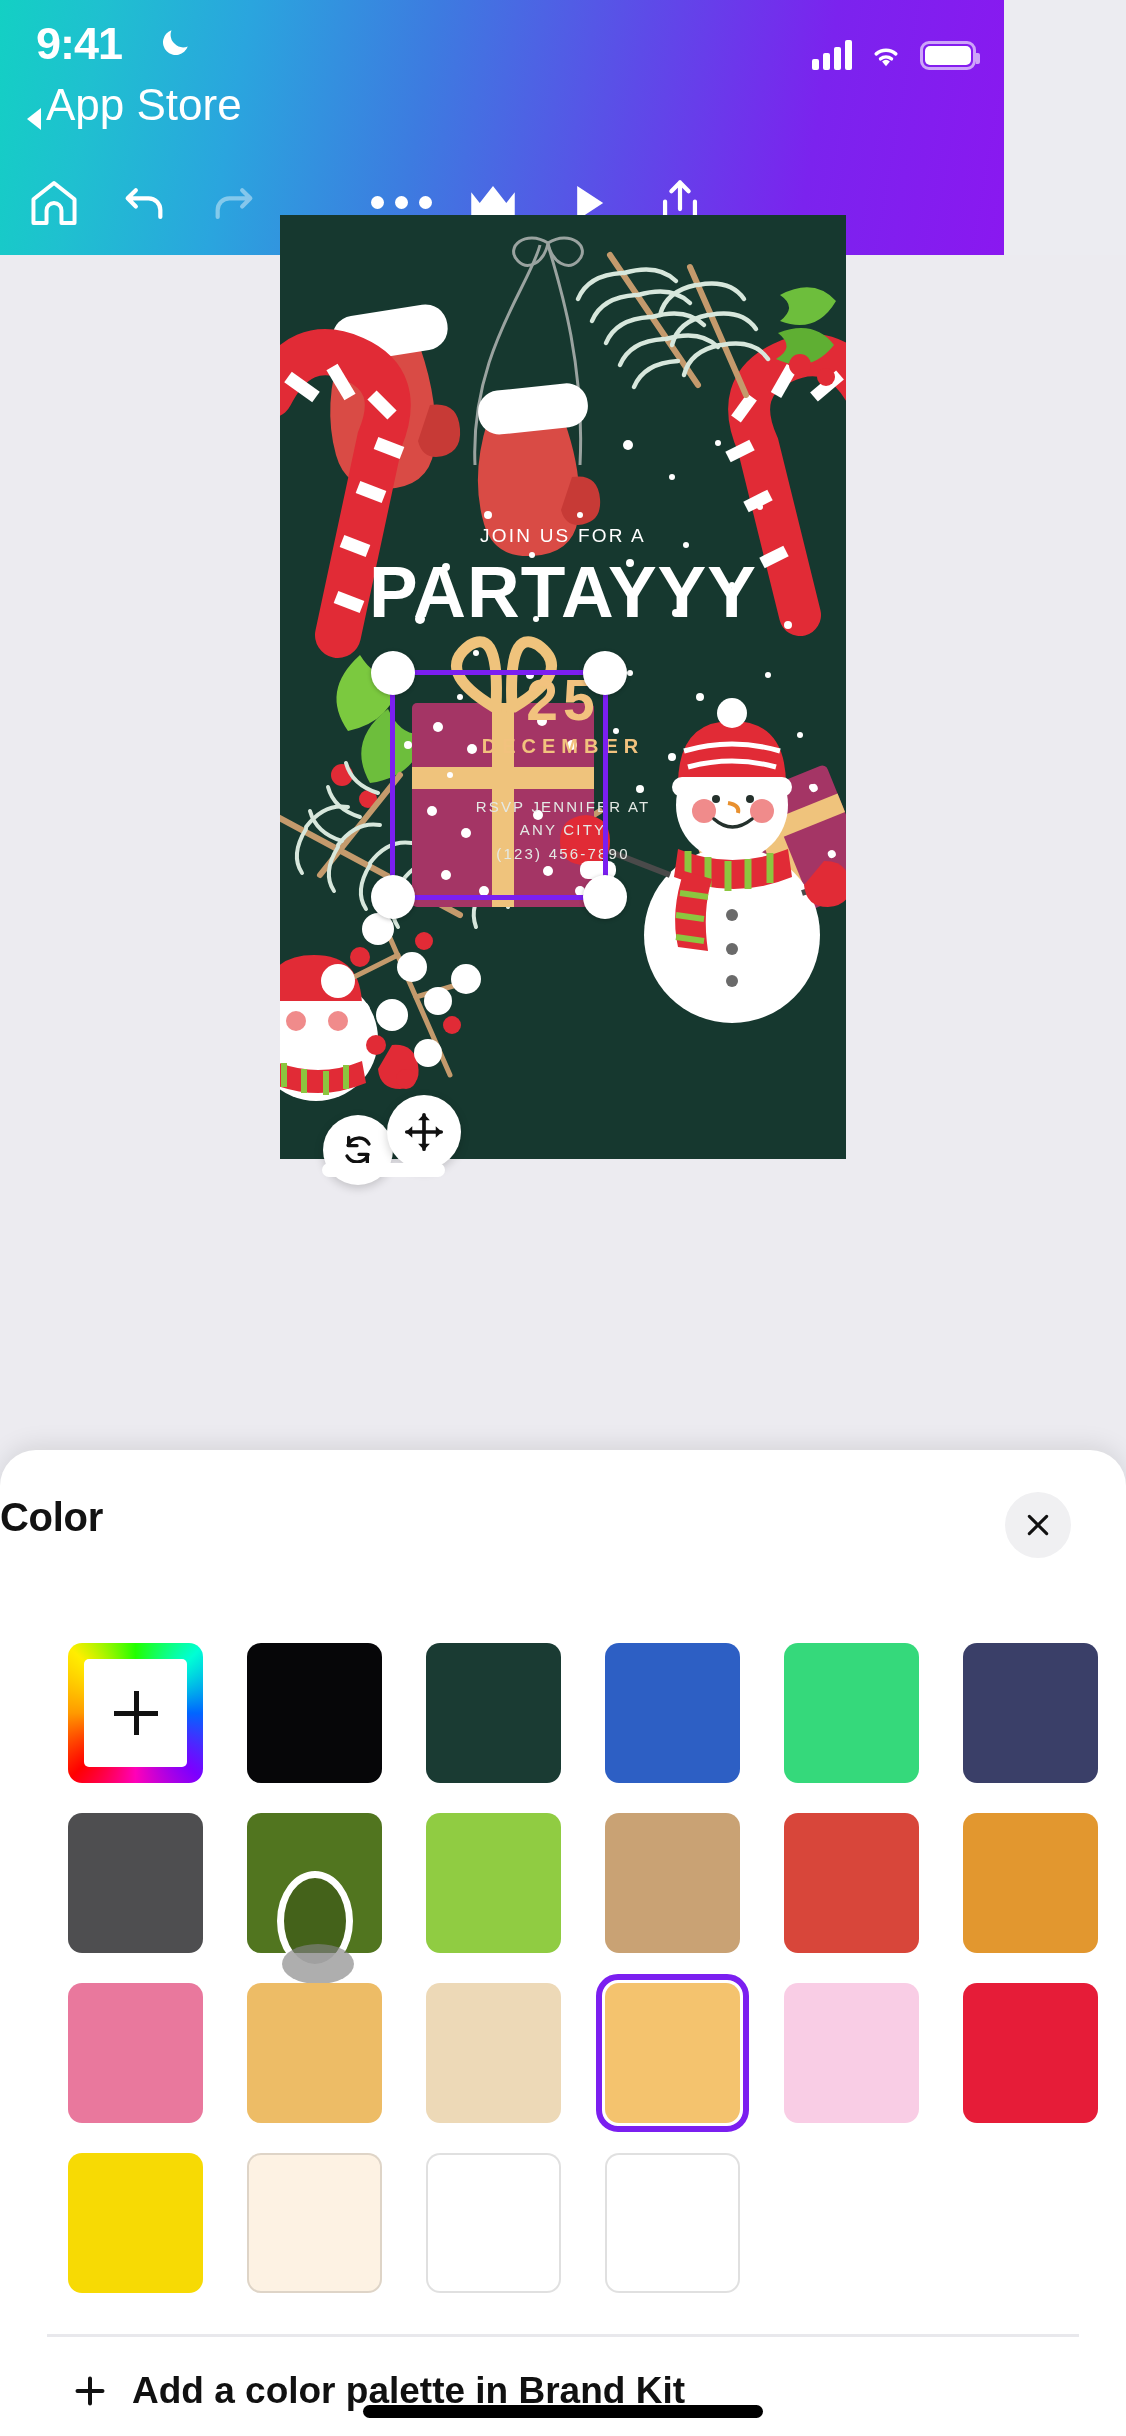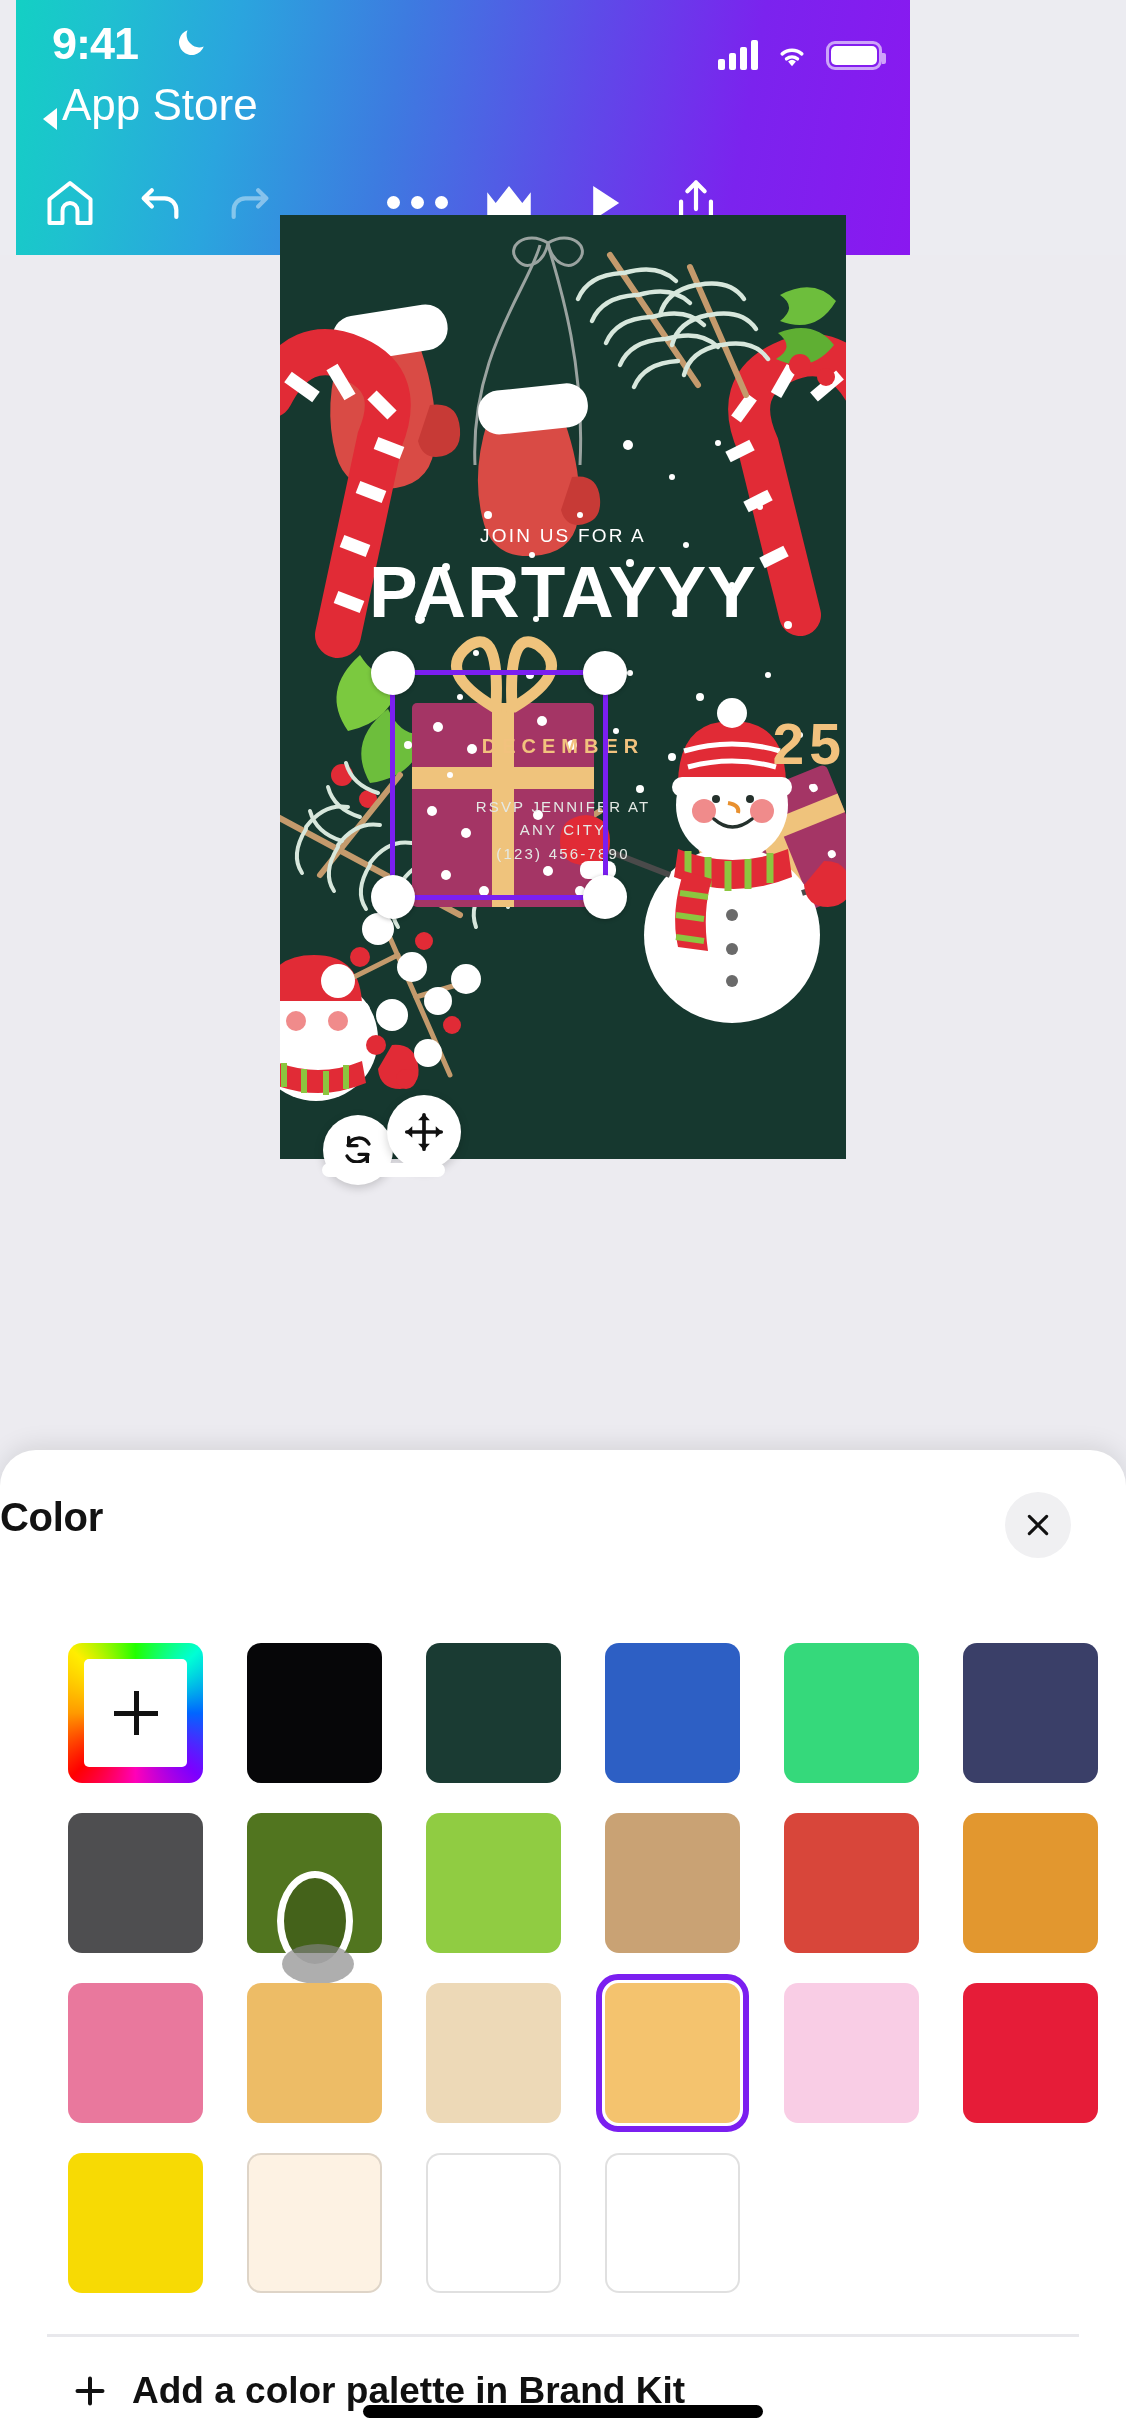--- a/index.html
+++ b/index.html
@@ -6,21 +6,21 @@
   html,body { width:1126px; height:2436px; }
   body {
     font-family:"Liberation Sans", sans-serif;
     background:#ECECF1;
     position:relative;
     overflow:hidden;
   }
 
   
   .topbar {
-    position:absolute; left:16px; top:0; width:894px; height:255px;
+    position:absolute; left:0; top:0; width:1004px; height:255px;
     background:linear-gradient(100deg,#13D0C4 0%,#1FC0D0 10%,#2AA5DE 24%,#3D7BE0 42%,#5D4BE8 62%,#7B23EE 80%,#8A18F0 100%);
   }
   .status-row { position:absolute; left:0; top:0; width:100%; height:100px; }
   .clock {
     position:absolute; left:36px; top:18px;
     font-size:45px; font-weight:700; color:#fff; letter-spacing:-1px;
   }
   .moon-icon { position:absolute; left:158px; top:26px; width:34px; height:34px; }
   .app-store-back {
     position:absolute; left:27px; top:80px;
@@ -88,22 +88,22 @@
   
   .d-join {
     position:absolute; left:0; right:0; top:310px; text-align:center;
     color:#fff; font-size:19px; letter-spacing:2.2px; font-weight:400;
   }
   .d-title {
     position:absolute; left:0; right:0; top:335px; text-align:center;
     color:#fff; font-size:73px; font-weight:700; letter-spacing:1px;
   }
   .d-day {
-    position:absolute; left:0; right:0; top:452px; text-align:right;
-    color:#F2C27E; font-size:57px; font-weight:700; letter-spacing:5px;margin-top:44px;
+    position:absolute; left:0; right:0; top:452px; text-align:center;
+    color:#F2C27E; font-size:57px; font-weight:700; letter-spacing:5px;
   }
   .d-month {
     position:absolute; left:0; right:0; top:520px; text-align:center;
     color:#F2C27E; font-size:20px; font-weight:700; letter-spacing:6px;
   }
   .d-addr {
     position:absolute; left:0; right:0; top:580px; text-align:center;
     color:#E4E9E5; font-size:15px; letter-spacing:2.2px; line-height:1.55;
   }
 

